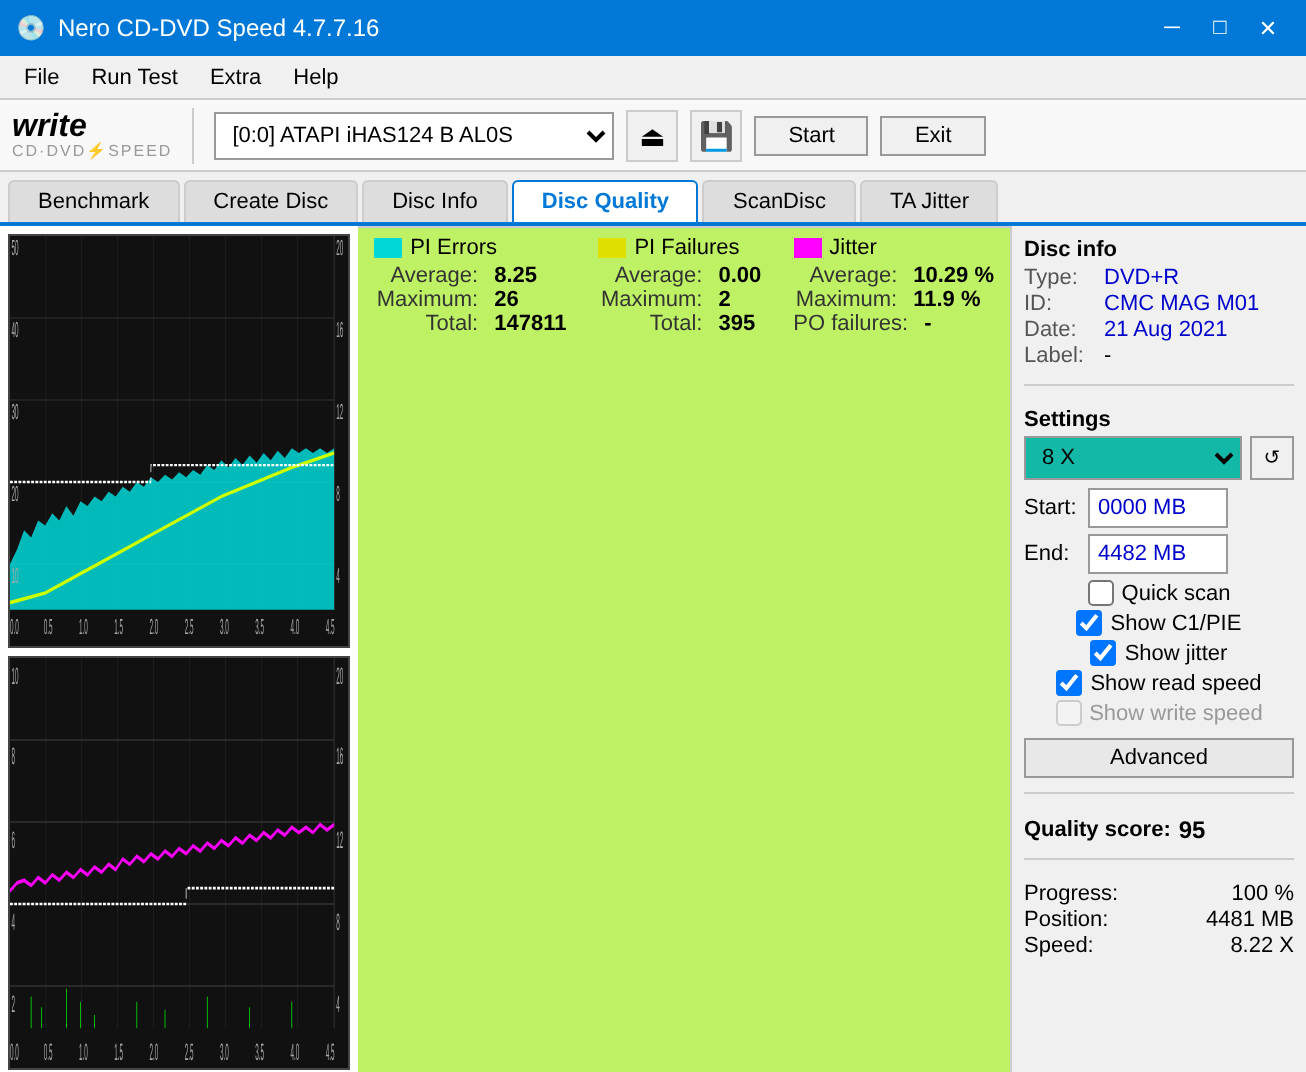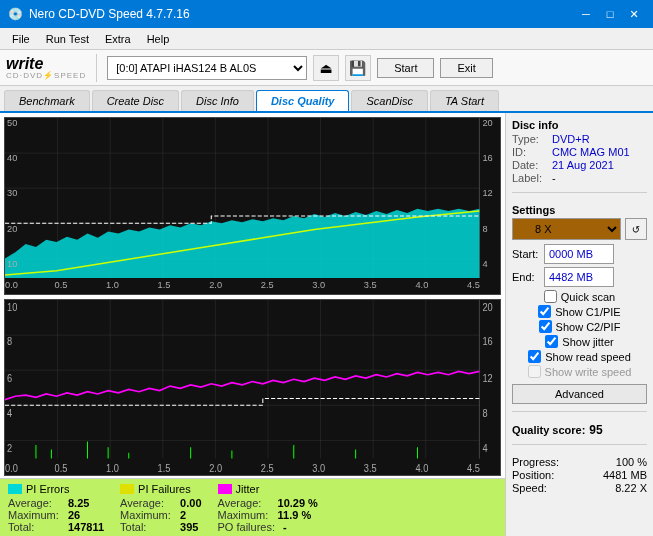--- a/index.html
+++ b/index.html
@@ -20,39 +20,39 @@
     .nero-logo { display: flex; flex-direction: column; line-height: 1; }
     .nero-logo .nero-text { font-size: 16px; font-weight: bold; color: #000; font-style: italic; }
     .nero-logo .cd-speed-text { font-size: 8px; color: #999; letter-spacing: 1px; }
     .toolbar-separator { width: 1px; height: 28px; background: #ccc; margin: 0 4px; }
     .drive-select { height: 24px; font-size: 11px; padding: 1px 4px; border: 1px solid #999; background: white; min-width: 200px; }
     .toolbar-icon-btn { width: 26px; height: 26px; border: 1px solid #ccc; background: #f0f0f0; cursor: pointer; display: flex; align-items: center; justify-content: center; font-size: 14px; }
     .start-btn { padding: 3px 16px; background: #f0f0f0; border: 1px solid #999; cursor: pointer; font-size: 11px; }
     .exit-btn { padding: 3px 16px; background: #f0f0f0; border: 1px solid #999; cursor: pointer; font-size: 11px; }
     
     
-    .tabs { display: flex; background: #f0f0f0; border-bottom: 2px solid #0078d7; padding: 0 4px; padding-top: 4px; font-style: italic; }
+    .tabs { display: flex; background: #f0f0f0; border-bottom: 2px solid #0078d7; padding: 0 4px; padding-top: 4px; }
     .tab { padding: 4px 14px; border: 1px solid #ccc; border-bottom: none; background: #ddd; cursor: pointer; font-size: 11px; margin-right: 2px; border-radius: 3px 3px 0 0; }
     .tab.active { background: white; font-weight: bold; border-color: #0078d7; color: #0078d7; }
     
     
     .main-content { display: flex; height: calc(536px - 28px - 22px - 36px - 26px); background: white; }
     
     
     .right-panel { width: 148px; background: #f0f0f0; border-left: 1px solid #ccc; padding: 6px; display: flex; flex-direction: column; gap: 4px; overflow-y: auto; }
     
     .panel-section-title { font-weight: bold; font-size: 11px; margin-bottom: 2px; }
     .info-row { display: flex; gap: 4px; font-size: 11px; margin-bottom: 1px; }
     .info-label { color: #555; min-width: 36px; }
     .info-value { color: #0000cc; font-weight: 500; }
     .info-value.black { color: #000; }
     
     .settings-section { margin-top: 4px; }
     .speed-row { display: flex; align-items: center; gap: 4px; margin-bottom: 4px; }
-    .speed-select { height: 22px; font-size: 11px; border: 1px solid #999; padding: 1px 18px; flex: 1; background: #a16207; }
+    .speed-select { height: 22px; font-size: 11px; border: 1px solid #999; padding: 1px 4px; flex: 1; background: #14b8a6; }
     .refresh-btn { width: 22px; height: 22px; border: 1px solid #999; background: #f0f0f0; cursor: pointer; display: flex; align-items: center; justify-content: center; font-size: 10px; }
     
     .mb-field { border: 1px solid #999; background: white; padding: 1px 4px; font-size: 11px; height: 20px; width: 70px; color: #0000cc; }
     .field-row { display: flex; align-items: center; gap: 4px; margin-bottom: 3px; font-size: 11px; }
     .field-label { min-width: 28px; }
     
     .checkbox-row { display: flex; align-items: center; gap: 4px; margin-bottom: 2px; font-size: 11px; justify-content: center; }
     .checkbox-row input[type=checkbox] { width: 13px; height: 13px; }
     .checkbox-row label { cursor: pointer; }
     .checkbox-row.disabled label { color: #999; }
@@ -70,21 +70,21 @@
     .bottom-stats { background: #bef264; border-top: 1px solid #ccc; padding: 4px 8px; display: flex; gap: 16px; }
     .stat-group { display: flex; flex-direction: column; }
     .stat-group-title { display: flex; align-items: center; gap: 4px; font-size: 11px; margin-bottom: 2px; }
     .legend-box { width: 14px; height: 10px; display: inline-block; }
     .stat-row { display: flex; gap: 8px; font-size: 11px; }
     .stat-label { color: #333; min-width: 52px; }
     .stat-value { font-weight: bold; color: #000; }
     
     svg { display: block; }
 
-    .charts-and-stats { display: flex; flex-direction: column; flex: 1; }
+    .charts-and-stats { display: flex; flex-direction: row; flex: 1; text-align: right; }
     .charts-region { flex: 1; display: flex; flex-direction: column; gap: 0; }
   </style>
 </head>
 <body>
 
 <div class="title-bar">
   <div class="title-bar-left">
     <span>💿</span>
     <span>Nero CD-DVD Speed 4.7.7.16</span>
   </div>
@@ -116,21 +116,21 @@
   <button class="start-btn">Start</button>
   <button class="exit-btn">Exit</button>
 </div>
 
 <div class="tabs">
   <div class="tab">Benchmark</div>
   <div class="tab">Create Disc</div>
   <div class="tab">Disc Info</div>
   <div class="tab active">Disc Quality</div>
   <div class="tab">ScanDisc</div>
-  <div class="tab">TA Start</div>
+  <div class="tab">TA Jitter</div>
 </div>
 
 <div class="main-content">
 
   <div class="charts-and-stats">
 
     <div class="charts-region">
 
       <div style="flex:1; position:relative; background:#111; border:1px solid #444; margin:4px 4px 2px 4px;">
         <svg width="100%" height="100%" viewBox="0 0 480 170" preserveAspectRatio="none">
@@ -349,24 +349,20 @@
       
       <div class="checkbox-row">
         <input type="checkbox" id="quickScan" style="">
         <label for="quickScan">Quick scan</label>
       </div>
       <div class="checkbox-row">
         <input type="checkbox" id="showC1PIE" checked="" style="">
         <label for="showC1PIE">Show C1/PIE</label>
       </div>
       <div class="checkbox-row">
-        <input type="checkbox" id="showC2PIF" checked="" style="">
-        <label for="showC2PIF">Show C2/PIF</label>
-      </div>
-      <div class="checkbox-row">
         <input type="checkbox" id="showJitter" checked="" style="">
         <label for="showJitter">Show jitter</label>
       </div>
       <div class="checkbox-row">
         <input type="checkbox" id="showReadSpeed" checked="" style="">
         <label for="showReadSpeed">Show read speed</label>
       </div>
       <div class="checkbox-row disabled">
         <input type="checkbox" id="showWriteSpeed" disabled="" style="">
         <label for="showWriteSpeed">Show write speed</label>

